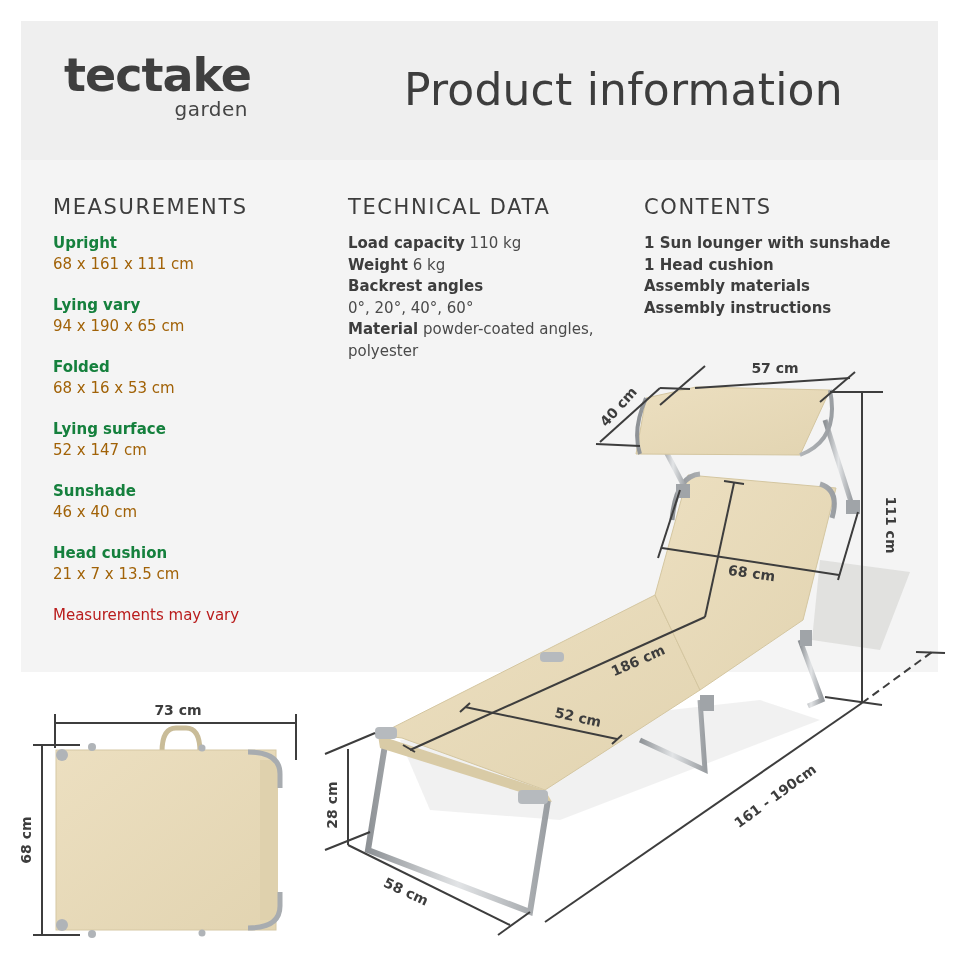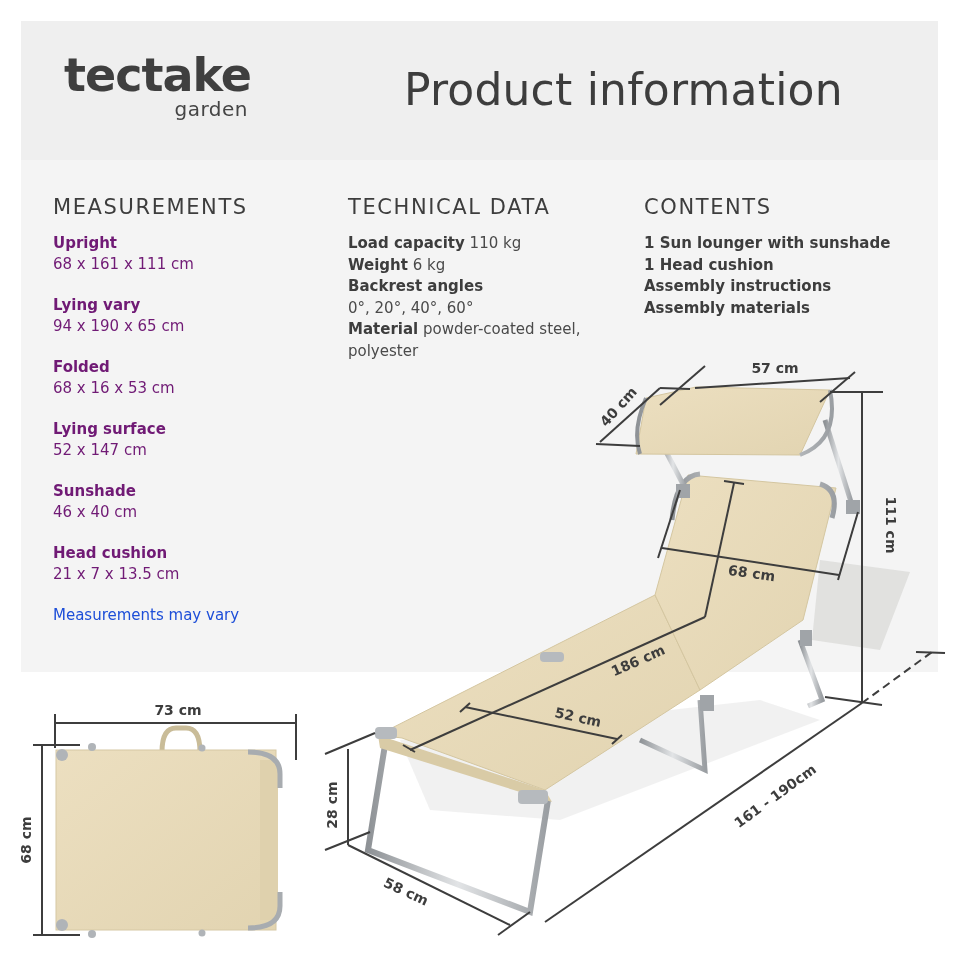--- a/index.html
+++ b/index.html
@@ -16,23 +16,23 @@
     .page-title { position: absolute; left: 404px; top: 64px; font-size: 44px; line-height: 52px; color: #3d3d3d; font-weight: normal; letter-spacing: 0.2px; white-space: nowrap; }
 
     .col { position: absolute; top: 193px; }
     .col-measure { left: 53px; width: 280px; }
     .col-tech { left: 348px; width: 270px; }
     .col-contents { left: 616px; width: 290px; margin-left: 28px; }
 
     .col-title { font-size: 21px; letter-spacing: 1.6px; color: #3d3d3d; font-weight: normal; line-height: 28px; margin-bottom: 12px; white-space: nowrap; }
 
     .m-item { margin-bottom: 20px; }
-    .m-label { font-weight: bold; font-size: 15px; line-height: 21px; color: #701a75; }
-    .m-value { font-size: 15px; line-height: 21px; color: #701a75; }
-    .note { font-size: 15px; line-height: 21px; color: #1d4ed8; margin-top: 3px; }
+    .m-label { font-weight: bold; font-size: 15px; line-height: 21px; color: #15803d; }
+    .m-value { font-size: 15px; line-height: 21px; color: #a16207; }
+    .note { font-size: 15px; line-height: 21px; color: #b91c1c; margin-top: 3px; }
 
     .t-line { font-size: 15px; line-height: 21.5px; color: #4a4a4a; }
     .t-line b { color: #3d3d3d; text-align: center; }
     .c-line { font-size: 15px; line-height: 21.5px; font-weight: bold; color: #3d3d3d; white-space: nowrap; }
 
     svg.illus { position: absolute; left: 0; top: 0; }
     .dim-label { font-family: "DejaVu Sans", sans-serif; font-size: 14px; font-weight: bold; fill: #3d3d3d; }
   </style>
 </head>
 <body>
@@ -85,31 +85,31 @@
   <div class="t-line">
     <b>Weight</b>
     <span>6 kg</span>
   </div>
   <div class="t-line">
     <b>Backrest angles</b>
   </div>
   <div class="t-line">0°, 20°, 40°, 60°</div>
   <div class="t-line">
     <b>Material</b>
-    <span>powder-coated steel,</span>
+    <span>powder-coated angles,</span>
   </div>
   <div class="t-line">polyester</div>
 </div>
 
 <div class="col col-contents">
   <div class="col-title">CONTENTS</div>
   <div class="c-line">1 Sun lounger with sunshade</div>
   <div class="c-line">1 Head cushion</div>
+  <div class="c-line">Assembly materials</div>
   <div class="c-line">Assembly instructions</div>
-  <div class="c-line">Assembly materials</div>
 </div>
 
 <svg class="illus" width="960" height="960" viewBox="0 0 960 960">
   <defs>
     <linearGradient id="fab" x1="0" y1="0" x2="1" y2="1">
       <stop offset="0" stop-color="#ecdfc0"></stop>
       <stop offset="1" stop-color="#e2d4b1"></stop>
     </linearGradient>
     <linearGradient id="metal" x1="0" y1="0" x2="1" y2="0">
       <stop offset="0" stop-color="#8e9296"></stop>

